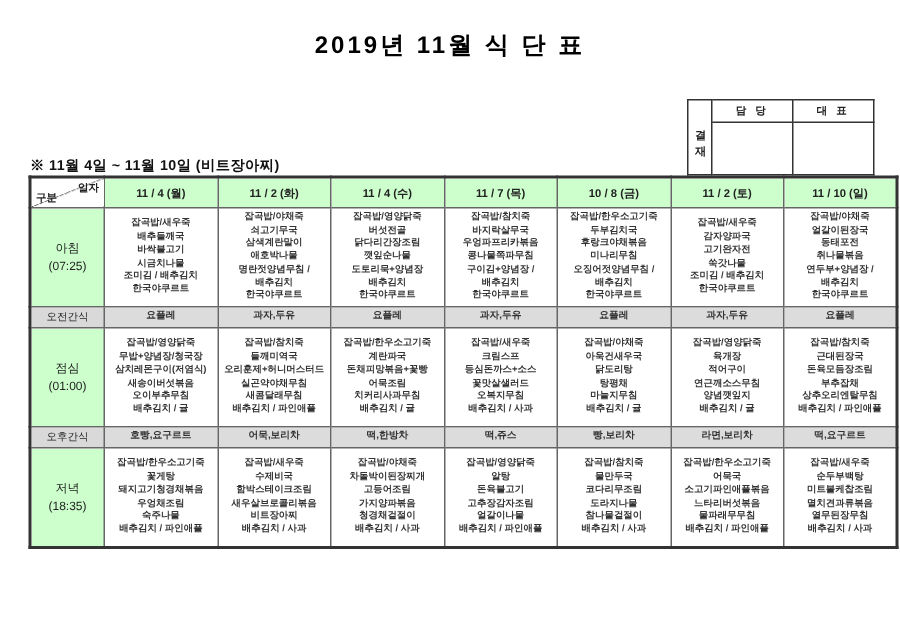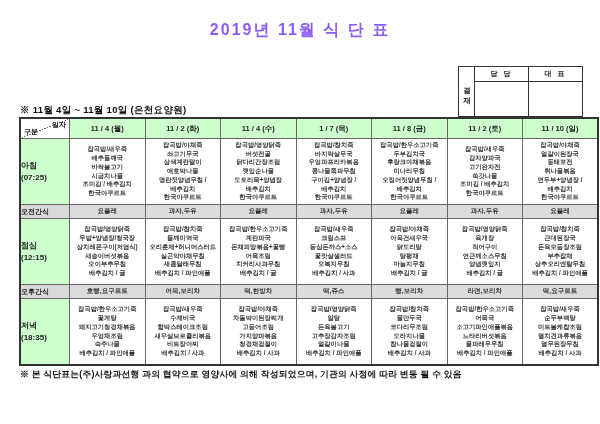--- a/index.html
+++ b/index.html
@@ -2,21 +2,21 @@
 <html><head>
 <meta charset="utf-8">
 <style>
   html,body{margin:0;padding:0;}
   body{
     width:600px;height:424px;background:#ffffff;position:relative;
     font-family:"Liberation Sans", sans-serif;color:#222;overflow:hidden;
   }
   .title{
     text-align:center;margin:0;padding-top:20px;
-    font-size:16px;font-weight:bold;letter-spacing:2px;color:#8b5cf6;
+    font-size:16px;font-weight:bold;letter-spacing:2px;color:#000000;
   }
   
   .approval{
     position:absolute;top:66px;right:17px;border-collapse:collapse;
     font-weight:bold;color:#222;
   }
   .approval td{border:1px solid #333;}
   .approval .vert{
     width:15px;height:45px;text-align:center;vertical-align:middle;
     font-size:7.5px;writing-mode:vertical-rl;text-orientation:upright;
@@ -42,22 +42,22 @@
   .menu th.corner{
     background:
       linear-gradient(to bottom right,
         rgba(0,0,0,0) 49.3%, #666 49.3%, #666 50.7%, rgba(0,0,0,0) 50.7%)
       #ffffff;
     position:relative;
   }
   .menu .c-top{position:absolute;top:1px;right:3px;font-size:7px;}
   .menu .c-bot{position:absolute;bottom:1px;left:3px;font-size:7px;}
   .menu td.row-label{
-    background:#ccffcc;text-align:left;vertical-align:middle;
-    font-size:8px;font-weight:bold;line-height:1.4;color:#222;
+    background:#ccffcc;text-align:center;vertical-align:middle;
+    font-size:8px;font-weight:normal;line-height:1.4;color:#222;
   }
   .menu tr.snack td.row-label{background:#d9d9d9;font-size:7px;height:13px;}
   .menu td.cell{
     text-align:center;vertical-align:middle;
     font-size:6.3px;font-weight:bold;color:#333;line-height:1.38;
     background:#ffffff;
   }
   .menu tr.meal td.cell{height:65px;}
   .menu tr.snack td.cell{background:#dcdcdc;font-size:6.5px;height:13px;}
   .menu .line{white-space:nowrap;}
@@ -80,34 +80,34 @@
       <td class="ah">담 당</td>
       <td class="ah">대 표</td>
     </tr>
     <tr>
       <td class="asig"></td>
       <td class="asig"></td>
     </tr>
   </tbody>
 </table>
 
-<div class="subtitle">※  11월  4일  ~  11월  10일  (은천요양원)</div>
+<div class="subtitle">※  11월  4일  ~  11월  10일  (비트장아찌)</div>
 
 <table class="menu">
   <thead>
       <tr>
         <th class="corner" style="width: 48px;">
           <span class="c-top">일자</span>
           <span class="c-bot">구분</span>
         </th>
         <th>11 / 4 (월)</th>
         <th>11 / 2 (화)</th>
         <th>11 / 4 (수)</th>
-        <th>1 / 7 (목)</th>
-        <th>11 / 8 (금)</th>
+        <th>11 / 7 (목)</th>
+        <th>10 / 8 (금)</th>
         <th>11 / 2 (토)</th>
         <th>11 / 10 (일)</th>
       </tr>
     </thead>
   <tbody>
       <tr class="meal">
         <td class="row-label">
           <div>아침</div>
           <div>(07:25)</div>
         </td>
@@ -195,21 +195,21 @@
         <td class="cell">
           <div class="line">과자,두유</div>
         </td>
         <td class="cell">
           <div class="line">요플레</div>
         </td>
       </tr>
       <tr class="meal">
         <td class="row-label">
           <div>점심</div>
-          <div>(12:15)</div>
+          <div>(01:00)</div>
         </td>
         <td class="cell">
           <div class="line">잡곡밥/영양닭죽</div>
           <div class="line">무밥+양념장/청국장</div>
           <div class="line">삼치레몬구이(저염식)</div>
           <div class="line">새송이버섯볶음</div>
           <div class="line">오이부추무침</div>
           <div class="line">배추김치 / 귤</div>
         </td>
         <td class="cell">
@@ -346,14 +346,13 @@
           <div class="line">미트볼케찹조림</div>
           <div class="line">멸치견과류볶음</div>
           <div class="line">열무된장무침</div>
           <div class="line">배추김치 / 사과</div>
         </td>
       </tr>
     </tbody>
 </table>
 
 <div class="notes">
-  <div>※ 본 식단표는(주)사랑과선행 과의 협약으로 영양사에 의해 작성되었으며, 기관의 사정에 따라 변동 될 수 있음</div>
 </div>
 
 </body></html>

